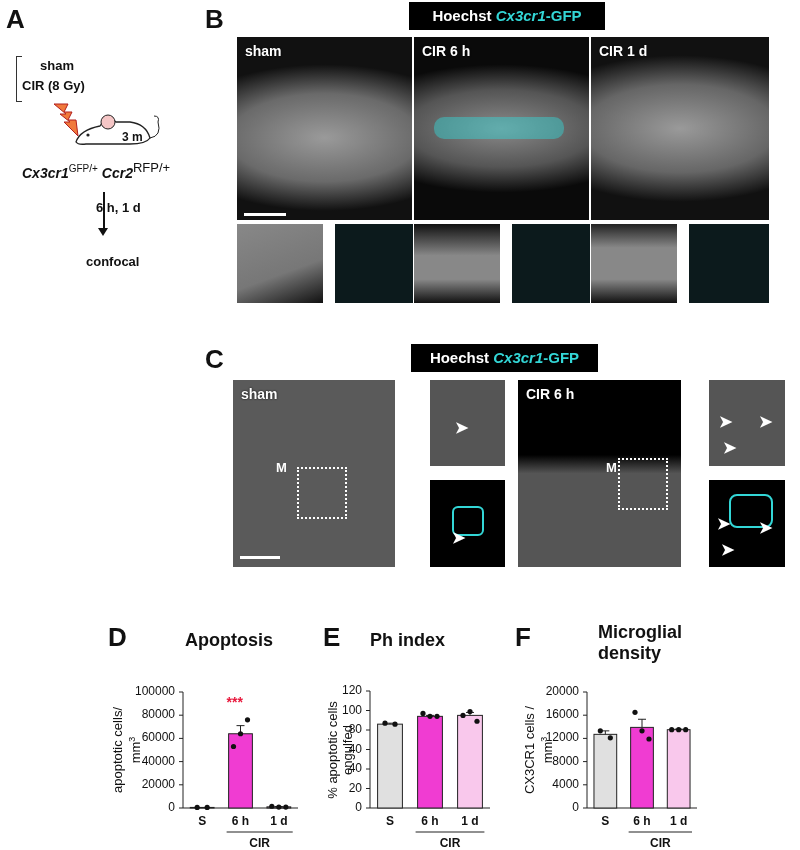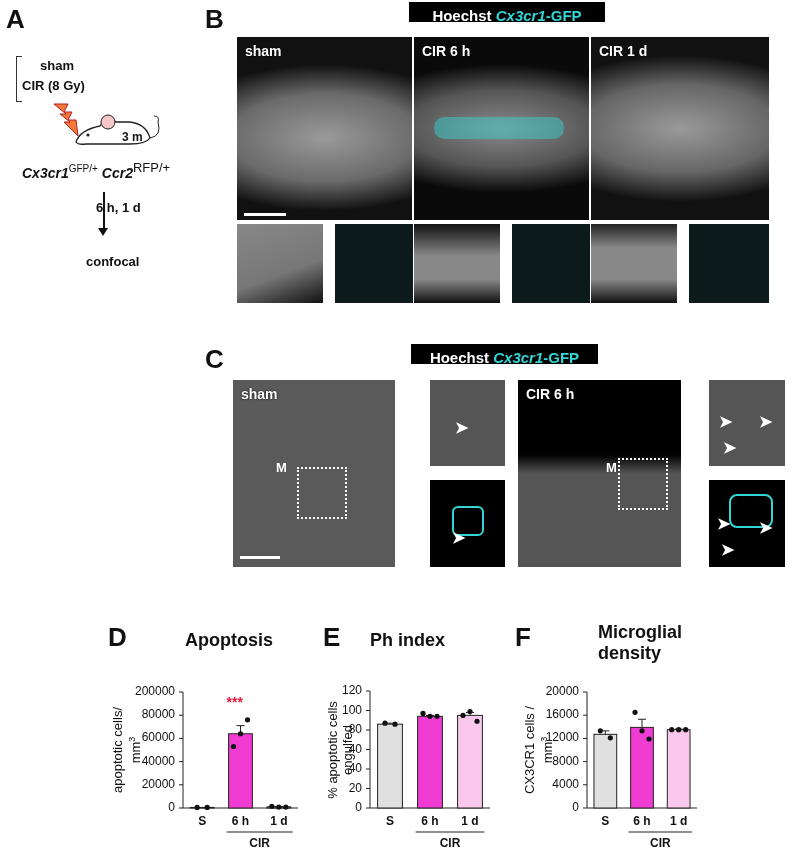--- a/index.html
+++ b/index.html
@@ -1,19 +1,19 @@
 <!DOCTYPE html>
 <html><head>
 <meta charset="utf-8">
 <style>
   html,body{margin:0;padding:0;background:#fff;}
   body{width:800px;height:850px;position:relative;overflow:hidden;font-family:"Liberation Sans",sans-serif;color:#111;}
   .abs{position:absolute;}
   .panel-letter{position:absolute;font-weight:bold;font-size:26px;font-family:"Liberation Sans",sans-serif;}
-  .legend-box{position:absolute;background:#000;color:#fff;font-weight:bold;font-size:15px;text-align:center;line-height:28px;height:20px;}
+  .legend-box{position:absolute;background:#000;color:#fff;font-weight:bold;font-size:15px;text-align:center;line-height:28px;height:28px;}
   .legend-box .gfp{color:#33d6d6;font-style:italic;}
   .legend-box .gfp2{color:#33d6d6;}
   .micro{position:absolute;overflow:hidden;background:#222;}
   .micro .lbl{position:absolute;left:8px;top:6px;color:#fff;font-weight:bold;font-size:14px;text-shadow:0 0 2px #000;}
   .m-label{position:absolute;color:#fff;font-weight:bold;font-size:13px;}
   .scalebar{position:absolute;height:3px;background:#fff;}
   .dash{position:absolute;border:2px dotted #fff;}
   .arrow{position:absolute;color:#fff;font-weight:bold;font-size:16px;line-height:16px;}
   .chart-title{position:absolute;font-weight:bold;font-size:18px;text-align:left;}
   .ylabel{position:absolute;font-size:13px;transform:rotate(-90deg);transform-origin:center;text-align:center;line-height:15px;white-space:nowrap;}
@@ -115,21 +115,21 @@
 <div class="panel-letter" style="left:515px;top:622px;">F</div>
 
 <div id="chart-D">
     <div class="chart-title" style="left: 185px; top: 630px; width: 110px;">Apoptosis</div>
     <div class="ylabel" style="width: 130px; height: 32px; left: 61px; top: 734px;">apoptotic cells/<br>mm<sup style="font-size:9px">3</sup></div>
     <div class="tick" style="width: 60px; left: 115px; top: 800px;">0</div>
     <div class="tick" style="width: 60px; left: 115px; top: 776.8px;">20000</div>
     <div class="tick" style="width: 60px; left: 115px; top: 753.6px;">40000</div>
     <div class="tick" style="width: 60px; left: 115px; top: 730.4px;">60000</div>
     <div class="tick" style="width: 60px; left: 115px; top: 707.2px;">80000</div>
-    <div class="tick" style="width: 60px; left: 115px; top: 684px;">200000</div>
+    <div class="tick" style="width: 60px; left: 115px; top: 684px;">100000</div>
     <div class="xtick" style="left: 184.167px; width: 36px; top: 814px;">S</div>
     <div class="xtick" style="left: 222.5px; width: 36px; top: 814px;">6 h</div>
     <div class="xtick" style="left: 260.833px; width: 36px; top: 814px;">1 d</div>
     <svg width="800" height="850" style="position: absolute; left: 0px; top: 0px; pointer-events: none;">
       <line x1="183" y1="692" x2="183" y2="808" stroke="#222" stroke-width="1"></line>
       <line x1="183" y1="808" x2="298" y2="808" stroke="#222" stroke-width="1"></line>
       <line x1="179" y1="808" x2="183" y2="808" stroke="#222" stroke-width="1"></line>
       <line x1="179" y1="784.8" x2="183" y2="784.8" stroke="#222" stroke-width="1"></line>
       <line x1="179" y1="761.6" x2="183" y2="761.6" stroke="#222" stroke-width="1"></line>
       <line x1="179" y1="738.4" x2="183" y2="738.4" stroke="#222" stroke-width="1"></line>

